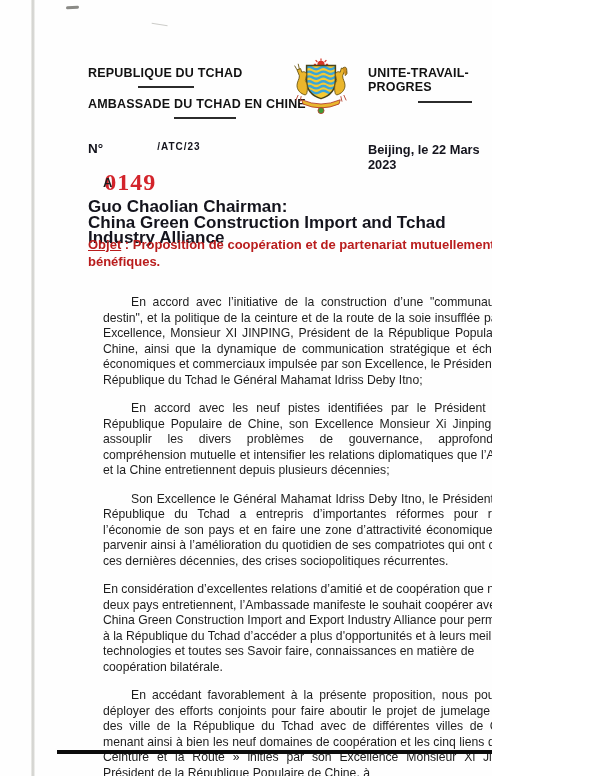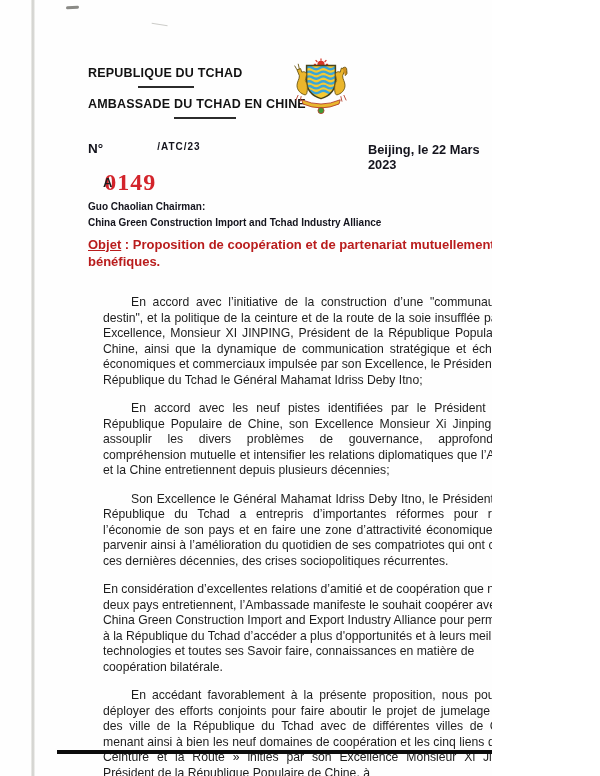--- a/index.html
+++ b/index.html
@@ -24,21 +24,21 @@
   .rule3{width:54px;margin:7px 0 0 50px;}
   
   .refline{position:absolute;left:88px;top:134px;display:flex;align-items:flex-start;}
   .ref-prefix{font-weight:bold;font-size:13.5px;padding-top:7px;color:#14141d;}
   .ref-number{font-family:"Liberation Serif",serif;font-weight:bold;font-size:24px;line-height:1;
               letter-spacing:1px;padding:0 1px;margin-top:36px;}
   .ref-suffix{font-weight:bold;font-size:10px;padding-top:7px;letter-spacing:1px;color:#14141d;}
   .dateline{position:absolute;left:368px;top:142px;font-weight:bold;font-size:12.8px;color:#14141d;}
   
   .salutation{position:absolute;left:103px;top:175px;font-weight:bold;font-size:13px;}
-  .addressee{position:absolute;left:88px;top:199px;font-weight:bold;font-size:10px;line-height:15.5px;color:#14141d;}
+  .addressee{position:absolute;left:88px;top:199px;font-weight:bold;font-size:17px;line-height:15.5px;color:#14141d;}
   .subject{position:absolute;left:88px;top:237px;width:452px;font-weight:bold;font-size:13px;
            line-height:16.5px;color:#b91c1c;}
   .subject-label{text-decoration:underline;}
   
   .body{position:absolute;left:88px;top:295px;width:452px;font-size:12.2px;line-height:15.5px;color:#1d1d1d;}
   .para{margin:0 15px 13px;}
   .indent{text-indent:28px;}
   .justify{text-align:justify;}
   .bold{font-weight:normal;}
   
@@ -102,20 +102,24 @@
         <path d="M86,64 C94,62 100,56 100,48 C100,42 96,38 96,32 L100,22 L94,19 L92,26 C88,24 84,26 84,30 L86,40 C82,46 82,56 84,62 Z"></path>
         <path d="M96,19 q7,-4 7,4 q2,6 -3,9" fill="#cf8f1f"></path>
         <path d="M98,64 l4,9 m-9,-7 l2,9" fill="none" stroke="#b3402a"></path>
       </g>
 
       <path d="M28,72 Q60,86 92,72 L90,79 Q60,92 30,79 Z" fill="#e9b72e" stroke="#b3402a" stroke-width="1.5"></path>
       <circle cx="60" cy="90" r="5" fill="#3d9b35" stroke="#b3402a" stroke-width="1.5"></circle>
     </svg>
   </div>
 
+  <div class="motto">
+    <div>UNITE-TRAVAIL- PROGRES</div>
+    <div class="hrule rule3"></div>
+  </div>
 
   <div class="refline">
     <span class="ref-prefix">N°</span>
     <span class="ref-number" id="refnum" style="color: rgb(211, 36, 43);">0149</span>
     <span class="ref-suffix">/ATC/23</span>
   </div>
 
   <div class="dateline">Beijing, le 22 Mars 2023</div>
 
   <div class="salutation">A</div>

